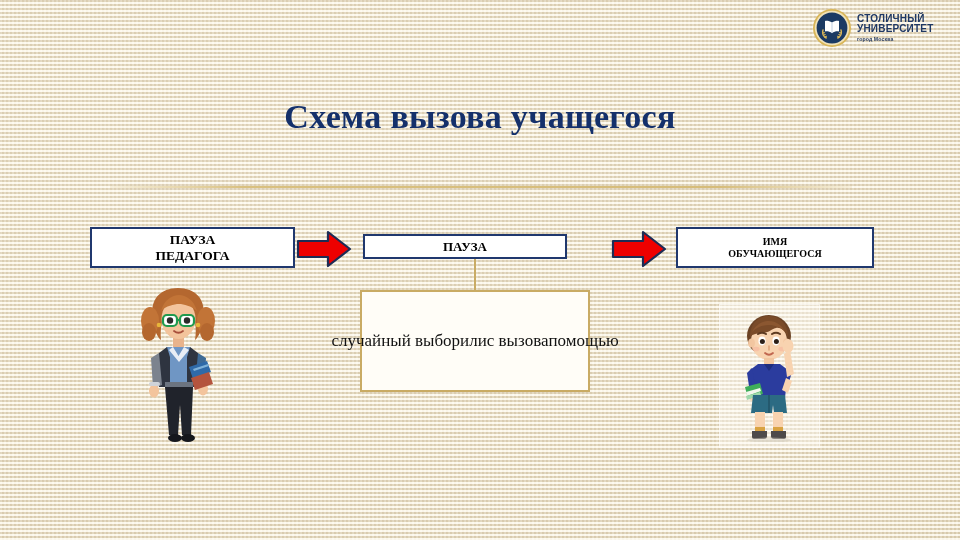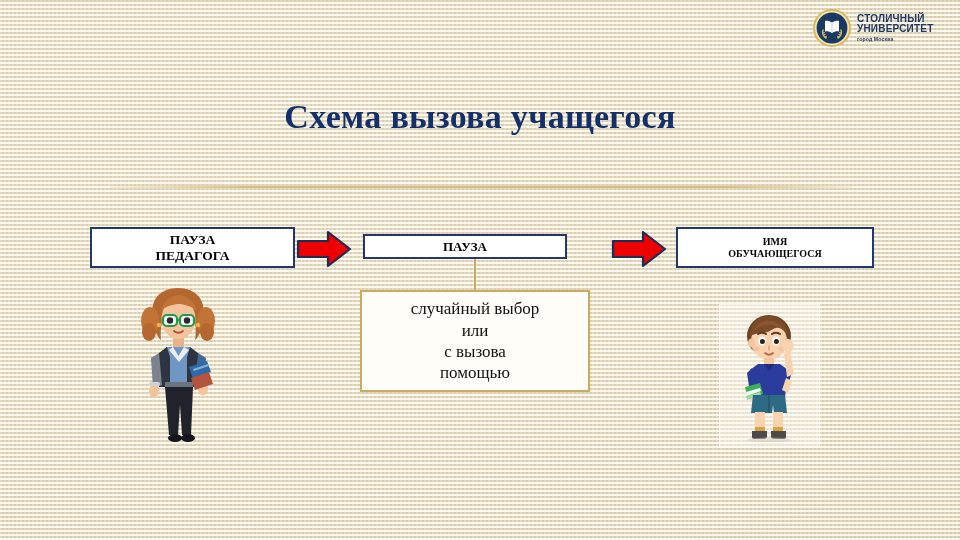--- a/index.html
+++ b/index.html
@@ -72,21 +72,21 @@
   
   .arrow{position:absolute;width:58px;height:42px;}
   #arrow-1{left:295px;top:228px;}
   #arrow-2{left:610px;top:228px;}
 
   
   #connector{position:absolute;left:474px;top:259px;width:2px;height:31px;background:#c9ab64;}
   #note{
     position:absolute;left:360px;top:290px;width:230px;height:102px;
     background:#fffdf7;border:2px solid #c9ab64;box-sizing:border-box;
-    display:flex;flex-direction:column;align-items:center;justify-content:center;
+    display:flex;flex-direction:row;align-items:center;justify-content:center;
     font-family:"Liberation Serif",serif;font-size:17px;color:#111;line-height:1.26;
   }
   #note div{white-space:nowrap;}
 
   
   #teacher{position:absolute;left:123px;top:283px;width:110px;height:165px;}
   #student-frame{
     position:absolute;left:719px;top:304px;width:101px;height:144px;
     background:rgba(255,253,247,.42);border:1px solid rgba(255,255,255,.55);
     box-sizing:border-box;

